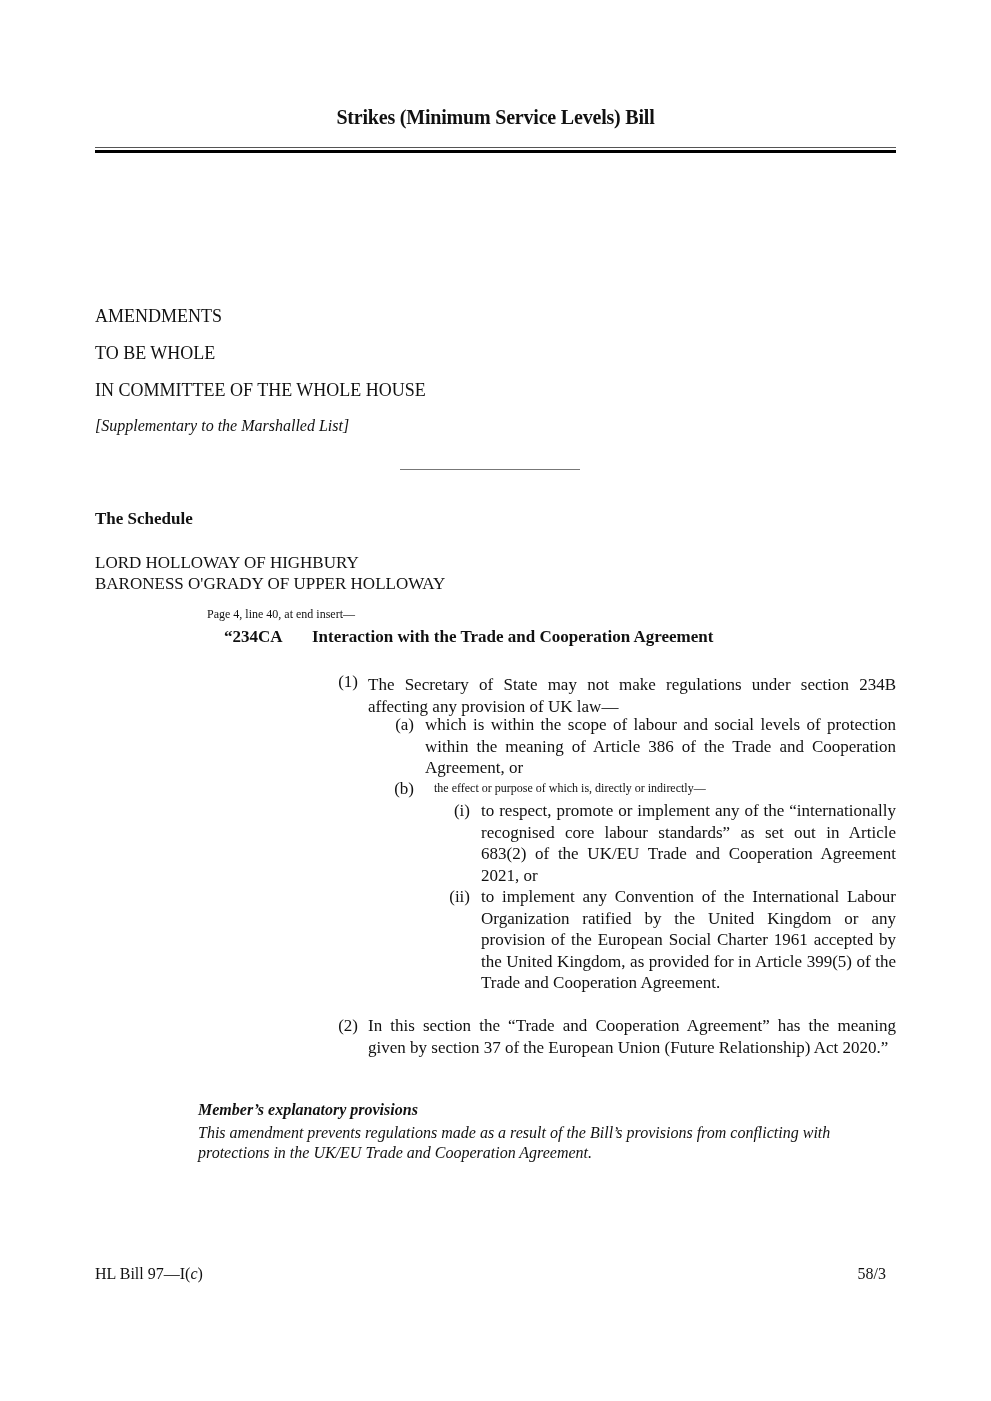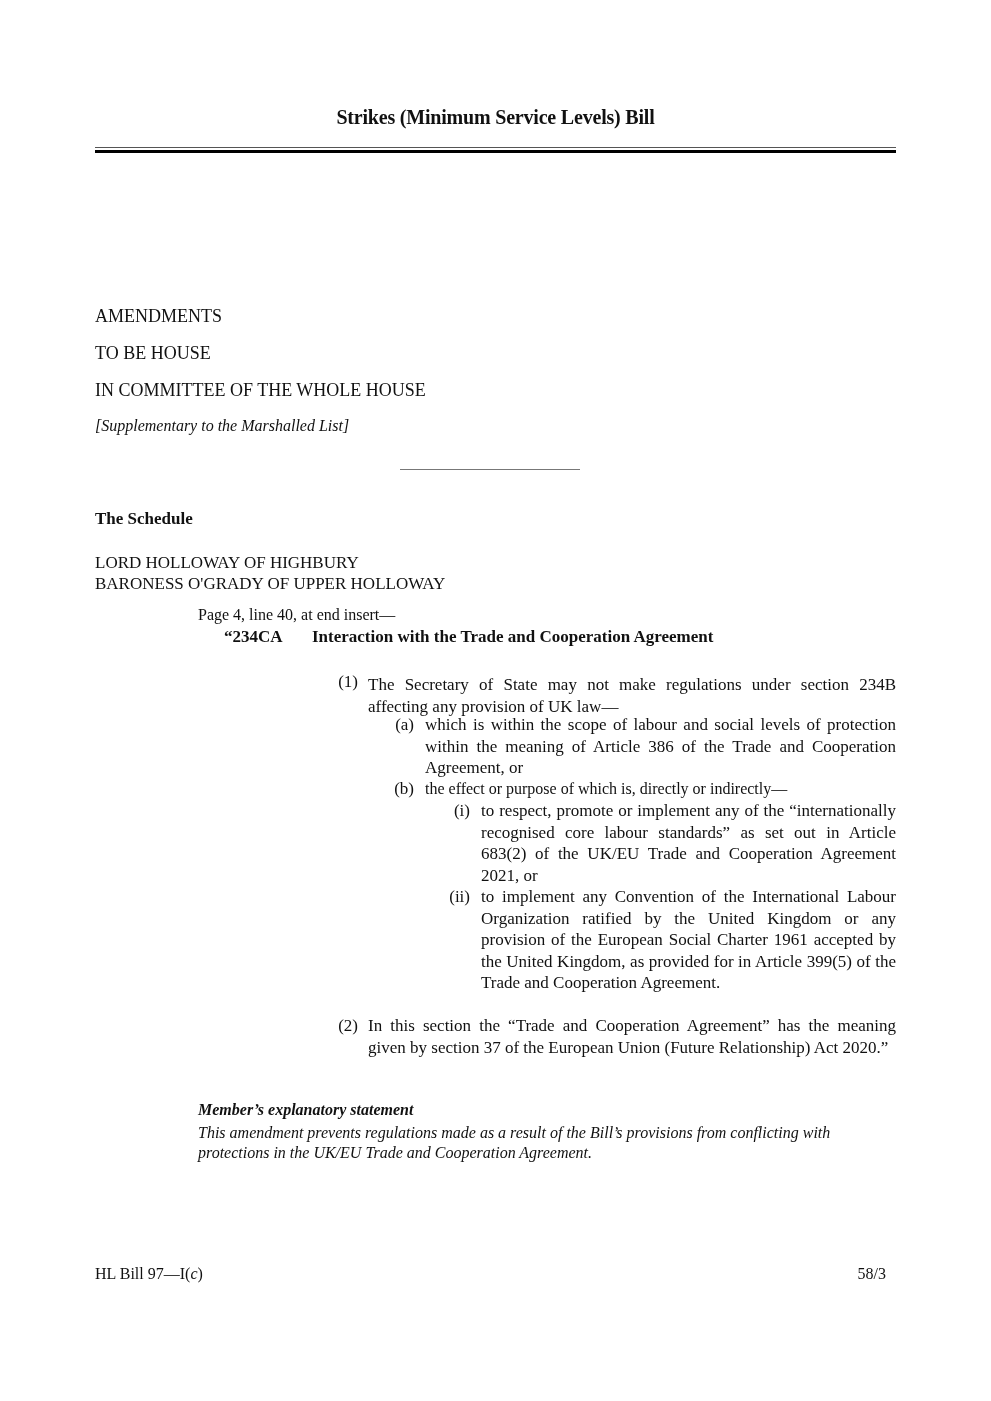--- a/index.html
+++ b/index.html
@@ -17,35 +17,35 @@
     .rule-thick { left: 95px; width: 801px; top: 150px; height: 3px; background: #000; }
     .center-line {
       left: 95px; width: 801px; text-align: left; font-size: 18px;
     }
     .italic { font-style: italic; }
     .sep { left: 400px; width: 180px; top: 469px; height: 1px; background: #777; }
     .schedule { font-weight: bold; font-size: 17px; }
     .names { font-size: 17px; line-height: 21px; }
     .para { font-size: 17px; line-height: 21.5px; text-align: justify; }
     .para-label { font-size: 17px; line-height: 21.5px; text-align: right; }
-    .body17 { font-size: 16px; line-height: 21.5px; }
+    .body17 { font-size: 12px; line-height: 21.5px; margin-left: 9px; }
     .heading { font-weight: bold; font-size: 17px; }
     .expl-title { font-weight: bold; font-style: italic; font-size: 16px; }
     .expl-text { font-style: italic; font-size: 16px; line-height: 20px; }
     .footer { font-size: 16px; }
   </style>
 </head>
 <body>
 
 <div class="abs title">Strikes (Minimum Service Levels) Bill</div>
 <div class="abs rule-thin"></div>
 <div class="abs rule-thick"></div>
 
 <div class="abs center-line" style="top:306px;">AMENDMENTS</div>
-<div class="abs center-line" style="top:343px;">TO BE HOUSE</div>
+<div class="abs center-line" style="top:343px;">TO BE WHOLE</div>
 <div class="abs center-line" style="top:380px;">IN COMMITTEE OF THE WHOLE HOUSE</div>
 <div class="abs center-line italic" style="top:417px; font-size:16px;">[Supplementary to the Marshalled List]</div>
 <div class="abs sep"></div>
 
 <div class="abs center-line schedule" style="top:509px;">The Schedule</div>
 
 <div class="abs center-line names" style="top:552px;">LORD HOLLOWAY OF HIGHBURY</div>
 <div class="abs center-line names" style="top:573px;">BARONESS O'GRADY OF UPPER HOLLOWAY</div>
 
 <div class="abs body17" style="left:198px; top:604px;">Page 4, line 40, at end insert—</div>
@@ -64,17 +64,17 @@
 
 <div class="abs para-label" style="left:432px; width:38px; top:800px;">(i)</div>
 <div class="abs para" style="left:481px; width:415px; top:800px;">to respect, promote or implement any of the “internationally recognised core labour standards” as set out in Article 683(2) of the UK/EU Trade and Cooperation Agreement 2021, or</div>
 
 <div class="abs para-label" style="left:432px; width:38px; top:886px;">(ii)</div>
 <div class="abs para" style="left:481px; width:415px; top:886px;">to implement any Convention of the International Labour Organization ratified by the United Kingdom or any provision of the European Social Charter 1961 accepted by the United Kingdom, as provided for in Article 399(5) of the Trade and Cooperation Agreement.</div>
 
 <div class="abs para-label" style="left:320px; width:38px; top:1015px;">(2)</div>
 <div class="abs para" style="left:368px; width:528px; top:1015px;">In this section the “Trade and Cooperation Agreement” has the meaning given by section 37 of the European Union (Future Relationship) Act 2020.”</div>
 
-<div class="abs expl-title" style="left:198px; top:1101px;">Member’s explanatory statement</div>
+<div class="abs expl-title" style="left:198px; top:1101px;">Member’s explanatory provisions</div>
 <div class="abs expl-text" style="left:198px; width:698px; top:1123px;">This amendment prevents regulations made as a result of the Bill’s provisions from conflicting with protections in the UK/EU Trade and Cooperation Agreement.</div>
 
 <div class="abs footer" style="left:95px; top:1265px;"><span>HL Bill 97—I(</span><span style="font-style:italic;">c</span><span>)</span></div>
 <div class="abs footer" style="right:105px; top:1265px;">58/3</div>
 
 </body></html>

